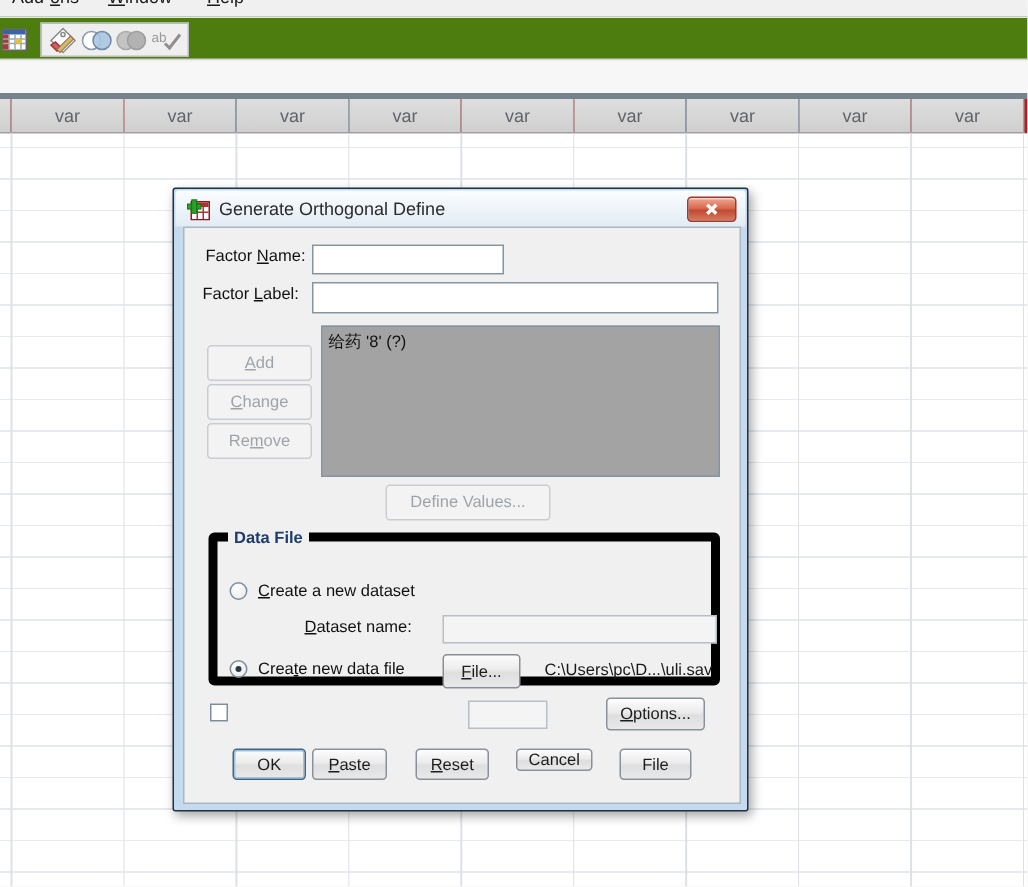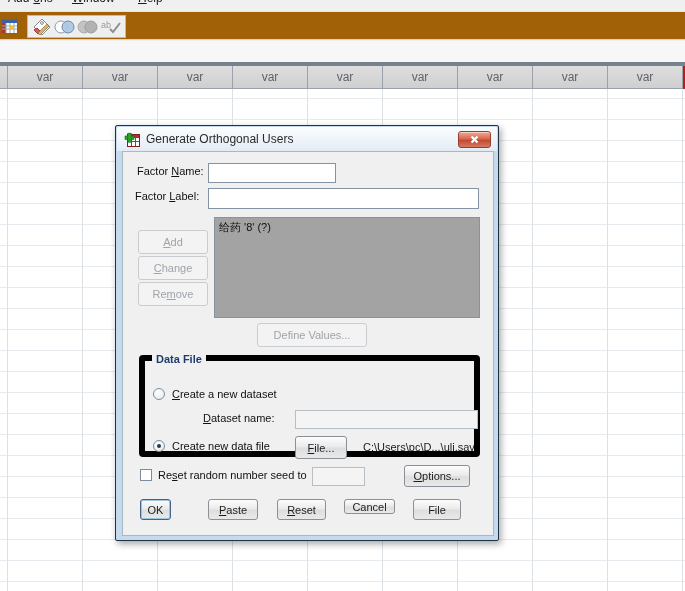--- a/index.html
+++ b/index.html
@@ -3,21 +3,21 @@
 <meta charset="utf-8">
 <style>
   * { margin:0; padding:0; box-sizing:border-box; }
   html,body { width:685px; height:591px; overflow:hidden; }
   body { font-family:"Liberation Sans", sans-serif; background:#f0f0f0; position:relative; }
   u { text-decoration:underline; }
 
   
   .menubar { position:absolute; left:0; top:0; width:685px; height:9px; overflow:hidden; background:#f0f0f0; }
   .menubar .mitem { position:absolute; top:-9px; font-size:12px; color:#1a1a1a; }
-  .toolbar { position:absolute; left:0; top:11px; width:685px; height:29px; background:#a16207;
+  .toolbar { position:absolute; left:0; top:11px; width:685px; height:29px; background:#4d7c0f;
              border-top:1px solid #e6e6e6; border-bottom:1px solid #d2d2d2;padding-left:44px; }
   .tb-icon { position:absolute; top:5px; width:20px; height:18px; display:flex; align-items:center; justify-content:center; }
   .tb-group { position:absolute; left:27px; top:3px; width:99px; height:23px; border:1px solid #bcbcbc;
               background:#efefef; display:flex; align-items:center; justify-content:space-around; padding:0 3px; }
   .tb-group .gicon { width:22px; height:17px; display:flex; align-items:center; justify-content:center; }
 
   
   .gap-strip { position:absolute; left:0; top:41px; width:685px; height:21px; background:#f7f7f7; }
   .dark-band { position:absolute; left:0; top:62px; width:685px; height:4px; background:#76838f; }
   .hdr-row { position:absolute; left:0; top:66px; width:685px; height:23px; display:flex; background:#b91c1c; }
@@ -143,21 +143,21 @@
   <div class="titlebar">
     <span class="dlg-ico">
       <svg width="16" height="16" viewBox="0 0 16 16">
         <rect x="3.5" y="3.5" width="12" height="12" fill="#fff" stroke="#8b1a1a"></rect>
         <rect x="4" y="4" width="11" height="3" fill="#b03030"></rect>
         <path d="M7.5 7v8 M11.5 7v8 M4 10.5h11" stroke="#b03030" fill="none"></path>
         <rect x="1" y="5" width="9" height="3.4" fill="#2ba12b" stroke="#0d6e0d" stroke-width="0.6"></rect>
         <rect x="3.8" y="2.2" width="3.4" height="9" fill="#2ba12b" stroke="#0d6e0d" stroke-width="0.6"></rect>
       </svg>
     </span>
-    <span class="dlg-title">Generate Orthogonal Users</span>
+    <span class="dlg-title">Generate Orthogonal Define</span>
     <span class="close-btn">
       <svg width="9" height="9" viewBox="0 0 9 9">
         <path d="M1.5 1.5 L7.5 7.5 M7.5 1.5 L1.5 7.5" stroke="#ffffff" stroke-width="2.2"></path>
       </svg>
     </span>
   </div>
 
   <div class="client">
 
     <span class="lbl" style="left:14px; top:13px">Factor <u>N</u>ame:</span>
@@ -186,24 +186,23 @@
       <input class="tb-input dis" style="left: 150px; top: 49px; width: 183px; height: 19px;" type="text" value="">
 
       <span class="radio selected" style="left:8px; top:79px"></span>
       <span class="lbl" style="left:27px; top:79px">Crea<u>t</u>e new data file</span>
 
       <div class="btn" style="left:150px; top:75px; width:52px; height:23px"><u>F</u>ile...</div>
       <span class="path-text" style="left:218px; top:80px">C:\Users\pc\D...\uli.sav</span>
     </div>
 
     <span class="checkbox" style="left:17px; top:317px"></span>
-    <span class="lbl" style="left:35px; top:317px">Re<u>s</u>et random number seed to</span>
     <input class="tb-input dis" style="left: 189px; top: 315px; width: 53px; height: 19px;" type="text" value="">
     <div class="btn" style="left:281px; top:313px; width:66px; height:22px"><u>O</u>ptions...</div>
 
-    <div class="btn default" style="left:17px;  top:347px; width:31px; height:21px">OK</div>
+    <div class="btn default" style="left:32px;  top:347px; width:49px; height:21px">OK</div>
     <div class="btn" style="left:85px;  top:347px; width:50px; height:21px"><u>P</u>aste</div>
     <div class="btn" style="left:154px; top:347px; width:49px; height:21px"><u>R</u>eset</div>
     <div class="btn" style="left:221px; top:347px; width:51px; height:15px">Cancel</div>
     <div class="btn" style="left:290px; top:347px; width:48px; height:21px">File</div>
 
   </div>
 </div>
 
 </body></html>

